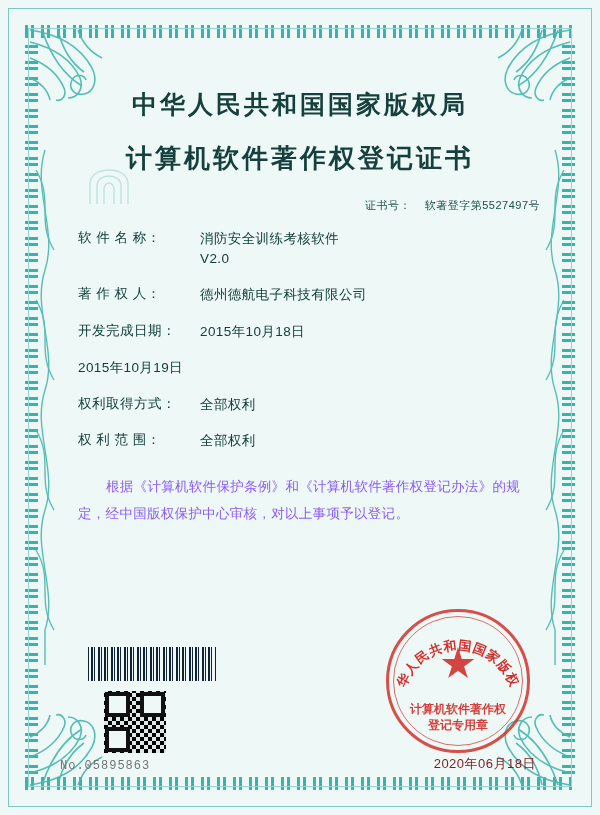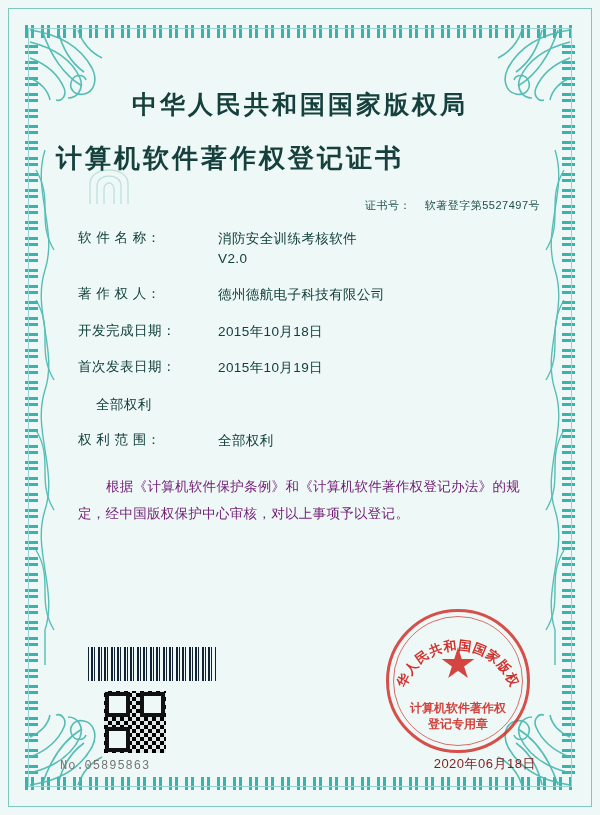--- a/index.html
+++ b/index.html
@@ -79,21 +79,21 @@
   .title-1 {
     text-align: center;
     font-family: "Liberation Serif", serif;
     font-size: 25px;
     font-weight: bold;
     letter-spacing: 3px;
     color: #15403d;
     margin-top: 28px;
   }
   .title-2 {
-    text-align: left;
+    text-align: center;
     font-family: "Liberation Serif", serif;
     font-size: 26px;
     font-weight: bold;
     letter-spacing: 3px;
     color: #15403d;
     margin-top: 20px;
   }
   .cert-no-row {
     margin-top: 22px;
     text-align: right;
@@ -120,29 +120,28 @@
     width: 122px;
     flex: 0 0 122px;
     letter-spacing: 0.5px;
     font-family: "Liberation Sans", sans-serif;
   }
   .field-value {
     flex: 1;
     letter-spacing: 0.4px;
     line-height: 1.45;
     white-space: pre-line;
-    margin-left: 18px;
   }
   .paragraph {
     margin-top: 22px;
     padding-left: 22px;
     padding-right: 6px;
     font-size: 13.5px;
     line-height: 2.0;
-    color: #701a75;
+    color: #8b5cf6;
     text-indent: 28px;
     letter-spacing: 0.3px;
   }
   .codes {
     position: absolute;
     left: 60px;
     bottom: 62px;
     width: 180px;
   }
   .barcode {
@@ -233,21 +232,21 @@
     fill: #d0312d;
     letter-spacing: 1px;
     font-weight: bold;
   }
   .seal .bottom-text {
     position: absolute;
     left: 0; right: 0;
     bottom: 20px;
     text-align: center;
     color: #d0312d;
-    font-family: Liberation Mono, monospace;
+    font-family: Liberation Serif, serif;
     font-size: 12px;
     font-weight: bold;
     line-height: 1.35;
     opacity: 0.92;
   }
   .emblem {
     position: absolute;
     left: 86px;
     top: 168px;
     width: 46px;
@@ -359,25 +358,25 @@
         <div class="field-label">著 作 权 人：</div>
         <div class="field-value">德州德航电子科技有限公司</div>
       </div>
 
       <div class="field-row">
         <div class="field-label">开发完成日期：</div>
         <div class="field-value">2015年10月18日</div>
       </div>
 
       <div class="field-row">
-        <div class="field-label">首次发表日期：</div>
         <div class="field-value">2015年10月19日</div>
       </div>
 
       <div class="field-row">
+        <div class="field-label">权利取得方式：</div>
         <div class="field-value">全部权利</div>
       </div>
 
       <div class="field-row">
         <div class="field-label">权 利 范 围：</div>
         <div class="field-value">全部权利</div>
       </div>
 
 
     </div>

